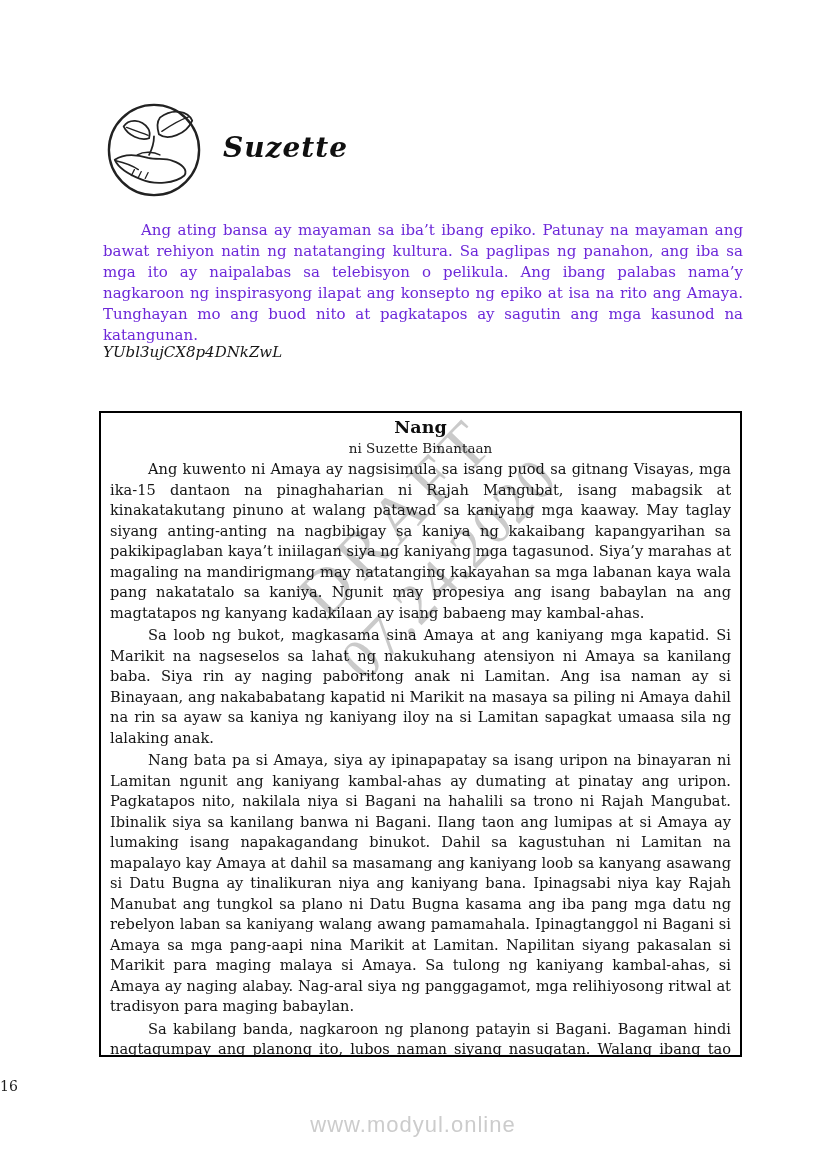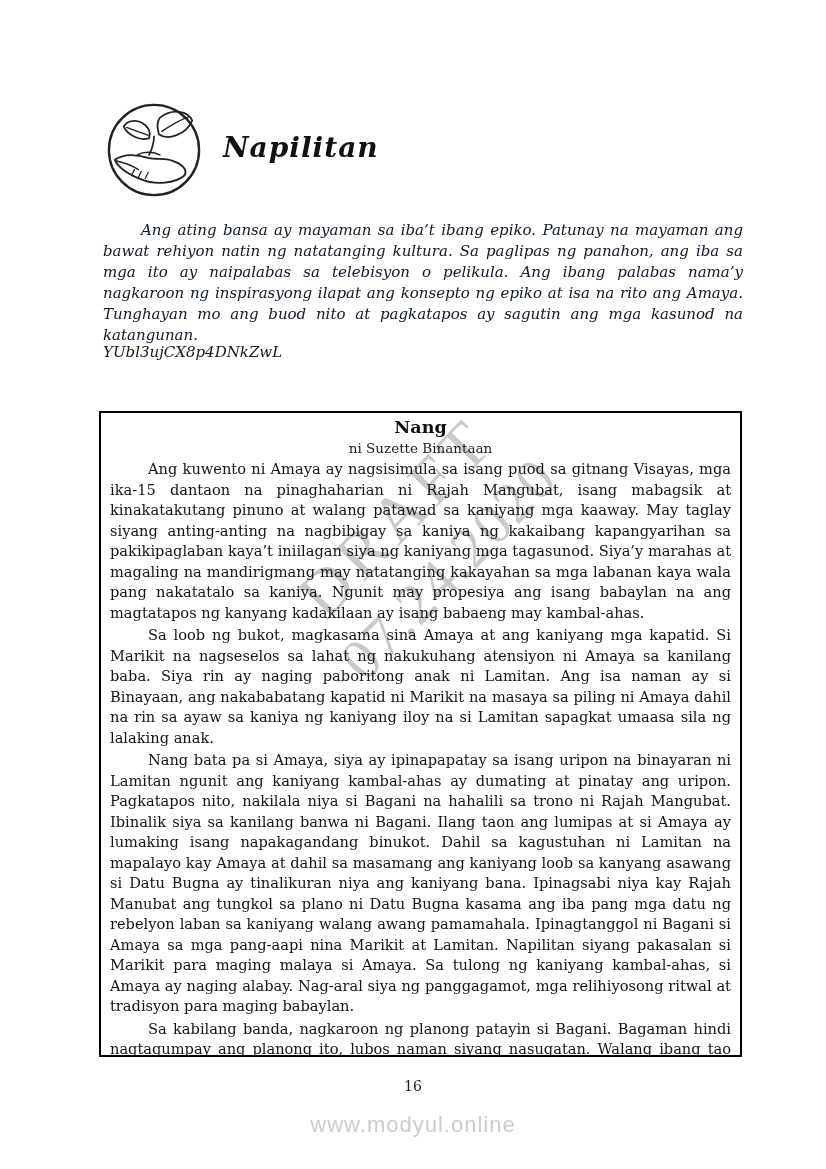--- a/index.html
+++ b/index.html
@@ -6,22 +6,22 @@
   .page{position:relative;width:826px;height:1169px;background:#fff;overflow:hidden;
         font-family:"DejaVu Serif", serif;color:#151515;}
 
   .logo{position:absolute;left:105px;top:101px;width:98px;height:98px;}
 
   .heading{position:absolute;left:223px;top:131px;
            font-family:"DejaVu Serif", serif;font-style:italic;font-weight:bold;
            font-size:28px;letter-spacing:1px;color:#101010;}
 
   .intro{position:absolute;left:103px;top:220px;width:640px;
-         font-style:italic;font-size:15px;line-height:21px;
-         text-align:justify;text-indent:38px;color:#0f172a;}
+         font-size:15px;line-height:21px;
+         text-align:justify;text-indent:38px;color:#6d28d9;}
 
   .linkblock{position:absolute;left:103px;top:342px;width:648px;
              font-style:italic;font-size:15px;line-height:21px;color:#161616;}
   .link-line1,.link-line2{display:block;padding-left:46px;white-space:nowrap;}
   .link-line3{display:block;padding-left:0;white-space:nowrap;}
 
   .storybox{position:absolute;left:99px;top:411px;width:643px;height:646px;
             box-sizing:border-box;border:2px solid #000;padding:3px 9px 4px 9px;
             overflow:hidden;}
   .story-title{position:relative;z-index:1;text-align:center;font-weight:bold;
@@ -31,21 +31,21 @@
   .storybox p{position:relative;z-index:1;margin:2px 0 0 0;text-align:justify;
               text-indent:38px;font-size:14.6px;line-height:20.5px;color:#141414;}
 
   .watermark{position:absolute;left:95px;top:55px;width:450px;z-index:0;
              transform:rotate(-46deg);transform-origin:50% 50%;
              text-align:center;color:#b9b9b9;opacity:0.75;
              font-family:"Liberation Serif", serif;pointer-events:none;}
   .wm-line1{font-size:66px;line-height:78px;letter-spacing:6px;}
   .wm-line2{font-size:58px;line-height:70px;letter-spacing:2px;}
 
-  .page-number{position:absolute;left:0;top:1078px;width:100%;text-align:center;
+  .page-number{position:absolute;left:0;top:1078px;width:100%;
                font-size:14px;color:#1c1c1c;}
   .site-watermark{position:absolute;left:0;top:1112px;width:100%;text-align:center;
                   font-family:"Liberation Sans", sans-serif;font-size:22px;
                   color:#cccccc;letter-spacing:1px;}
 </style>
 </head>
 <body>
 
 <div class="page">
 
@@ -57,21 +57,21 @@
       <path d="M44,28 C37,18 24,18 19,26 C23,35 36,41 45,38 C46,34 46,31 44,28 Z" stroke-width="1.8"></path>
       <path d="M22,27 C30,30 38,33 44,35" stroke-width="1.4"></path>
       <path d="M50,36 C50,43 48,49 45,55" stroke-width="1.8"></path>
       <path d="M33,55 C40,51 50,52 56,55" stroke-width="1.6"></path>
       <path d="M10,60 C20,53 34,55 44,58 C53,60 61,58 69,61 C78,64 85,70 81,76 C72,84 51,86 37,80 C27,76 14,69 10,60 Z" stroke-width="1.9"></path>
       <path d="M11,61 C20,63 28,66 34,70" stroke-width="1.5"></path>
       <path d="M30,70 L27,76 M37,72 L34,78 M44,73 L41,79" stroke-width="1.3"></path>
     </svg>
   </div>
 
-  <div class="heading">Napilitan</div>
+  <div class="heading">Suzette</div>
 
   <div class="intro">Ang ating bansa ay mayaman sa iba’t ibang epiko. Patunay na mayaman ang bawat rehiyon natin ng natatanging kultura. Sa paglipas ng panahon, ang iba sa mga ito ay naipalabas sa telebisyon o pelikula. Ang ibang palabas nama’y nagkaroon ng inspirasyong ilapat ang konsepto ng epiko at isa na rito ang Amaya. Tunghayan mo ang buod nito at pagkatapos ay sagutin ang mga kasunod na katangunan.</div>
 
   <div class="linkblock">
     <span class="link-line3">YUbl3ujCX8p4DNkZwL</span>
   </div>
 
   <div class="storybox">
     <div class="watermark">
       <div class="wm-line1">DRAFT</div>

